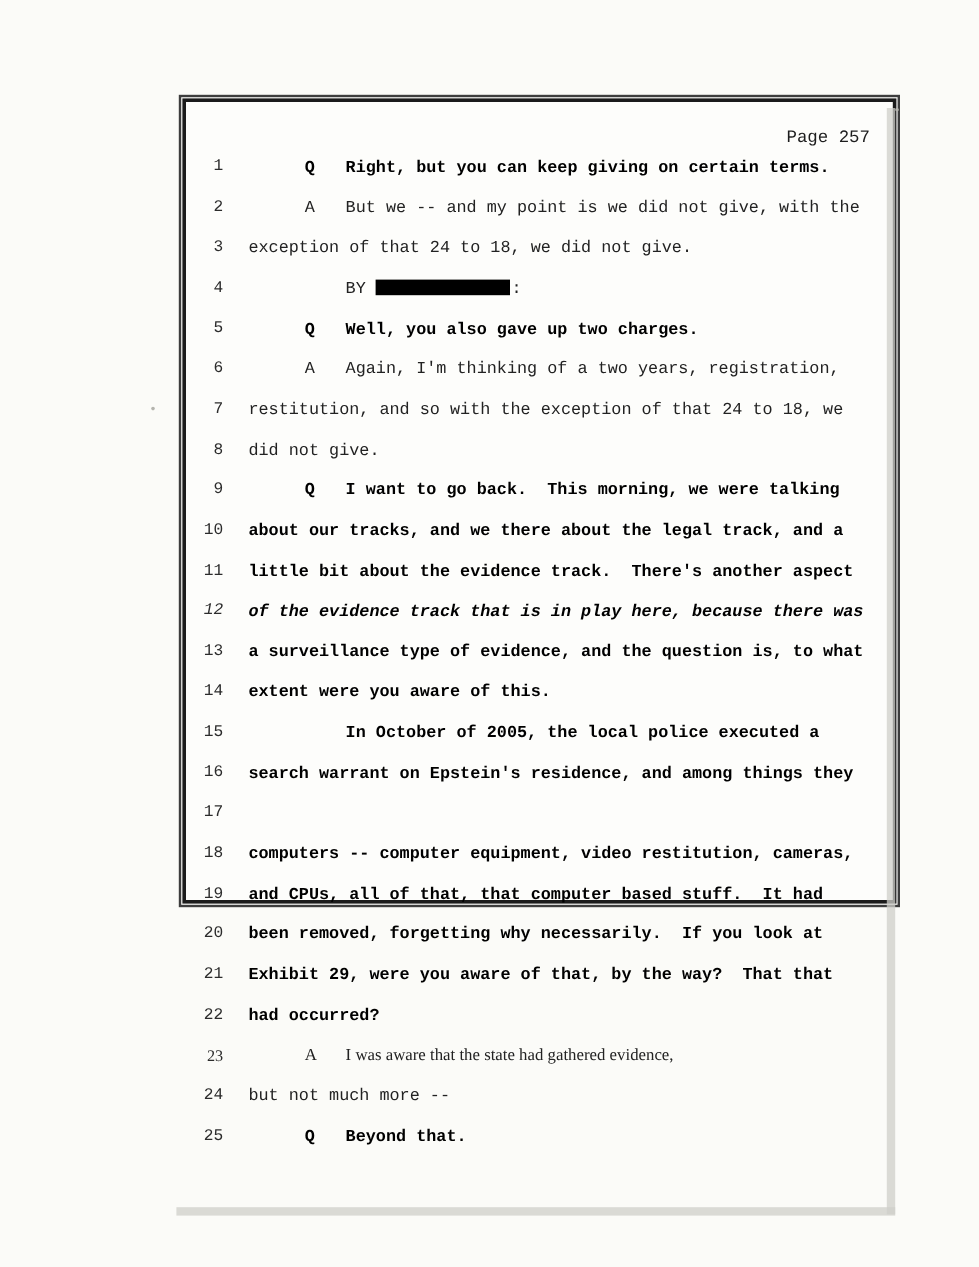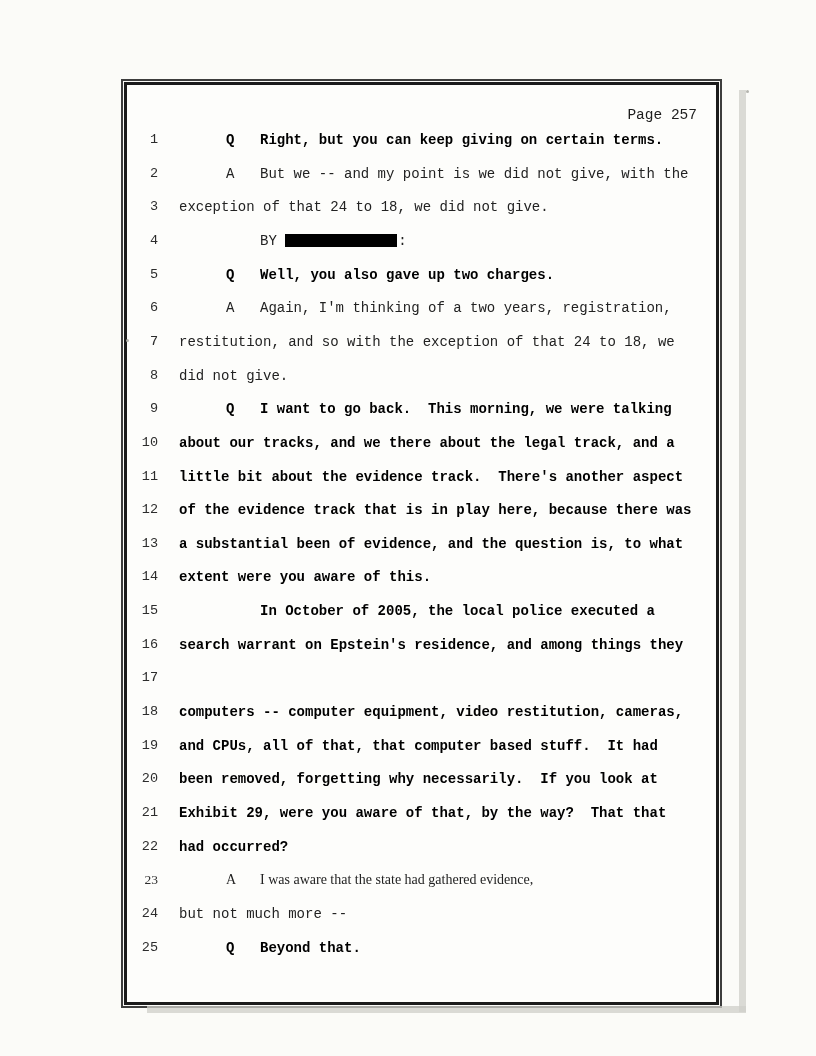--- a/index.html
+++ b/index.html
@@ -11,24 +11,24 @@
     height: 1056px;
     background: #fbfbf8;
     position: relative;
     overflow: hidden;
     font-family: "Liberation Mono", "DejaVu Sans Mono", monospace;
   }
 
   
   .page {
     position: absolute;
-    left: 124px;
+    left: 152px;
     top: 82px;
     width: 595px;
-    height: 923px;
+    height: 671px;
     box-sizing: border-box;
     border: 3px solid #1b1b1b;
     background: #fdfdfb;
   }
   .page::before {
     content: "";
     position: absolute;
     inset: -6px;
     border: 2px solid #3d3d3d;
     pointer-events: none;
@@ -153,27 +153,27 @@
         <span class="txt qa">I want to go back.  This morning, we were talking</span>
       </div>
       <div class="line bold" style="top: 348.85px;">
         <span class="num">10</span>
         <span class="txt cont">about our tracks, and we there about the legal track, and a</span>
       </div>
       <div class="line bold" style="top: 382.5px;">
         <span class="num">11</span>
         <span class="txt cont">little bit about the evidence track.  There's another aspect</span>
       </div>
-      <div class="line bold" style="top: 416.15px;">
+      <div class="line bold" style="top: 416.15px; font-style: italic;">
         <span class="num">12</span>
         <span class="txt cont">of the evidence track that is in play here, because there was</span>
       </div>
       <div class="line bold" style="top: 449.8px;">
         <span class="num">13</span>
-        <span class="txt cont">a substantial been of evidence, and the question is, to what</span>
+        <span class="txt cont">a surveillance type of evidence, and the question is, to what</span>
       </div>
       <div class="line bold" style="top: 483.45px;">
         <span class="num">14</span>
         <span class="txt cont">extent were you aware of this.</span>
       </div>
       <div class="line bold" style="top: 517.1px;">
         <span class="num">15</span>
         <span class="txt para">In October of 2005, the local police executed a</span>
       </div>
       <div class="line bold" style="top: 550.75px;">

